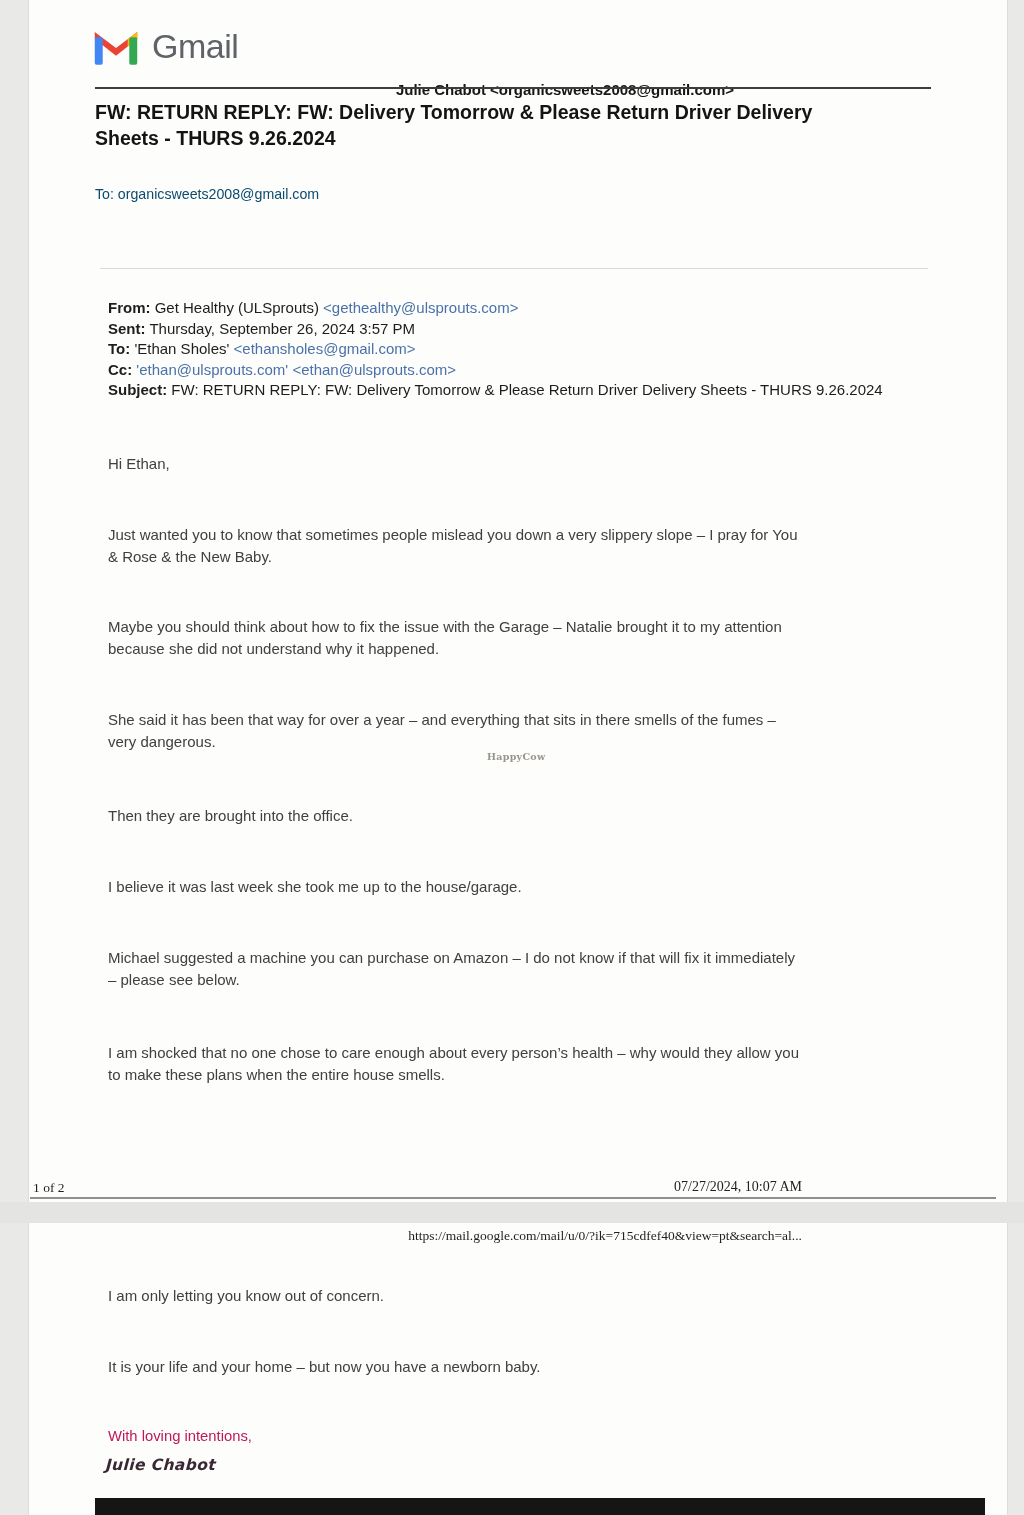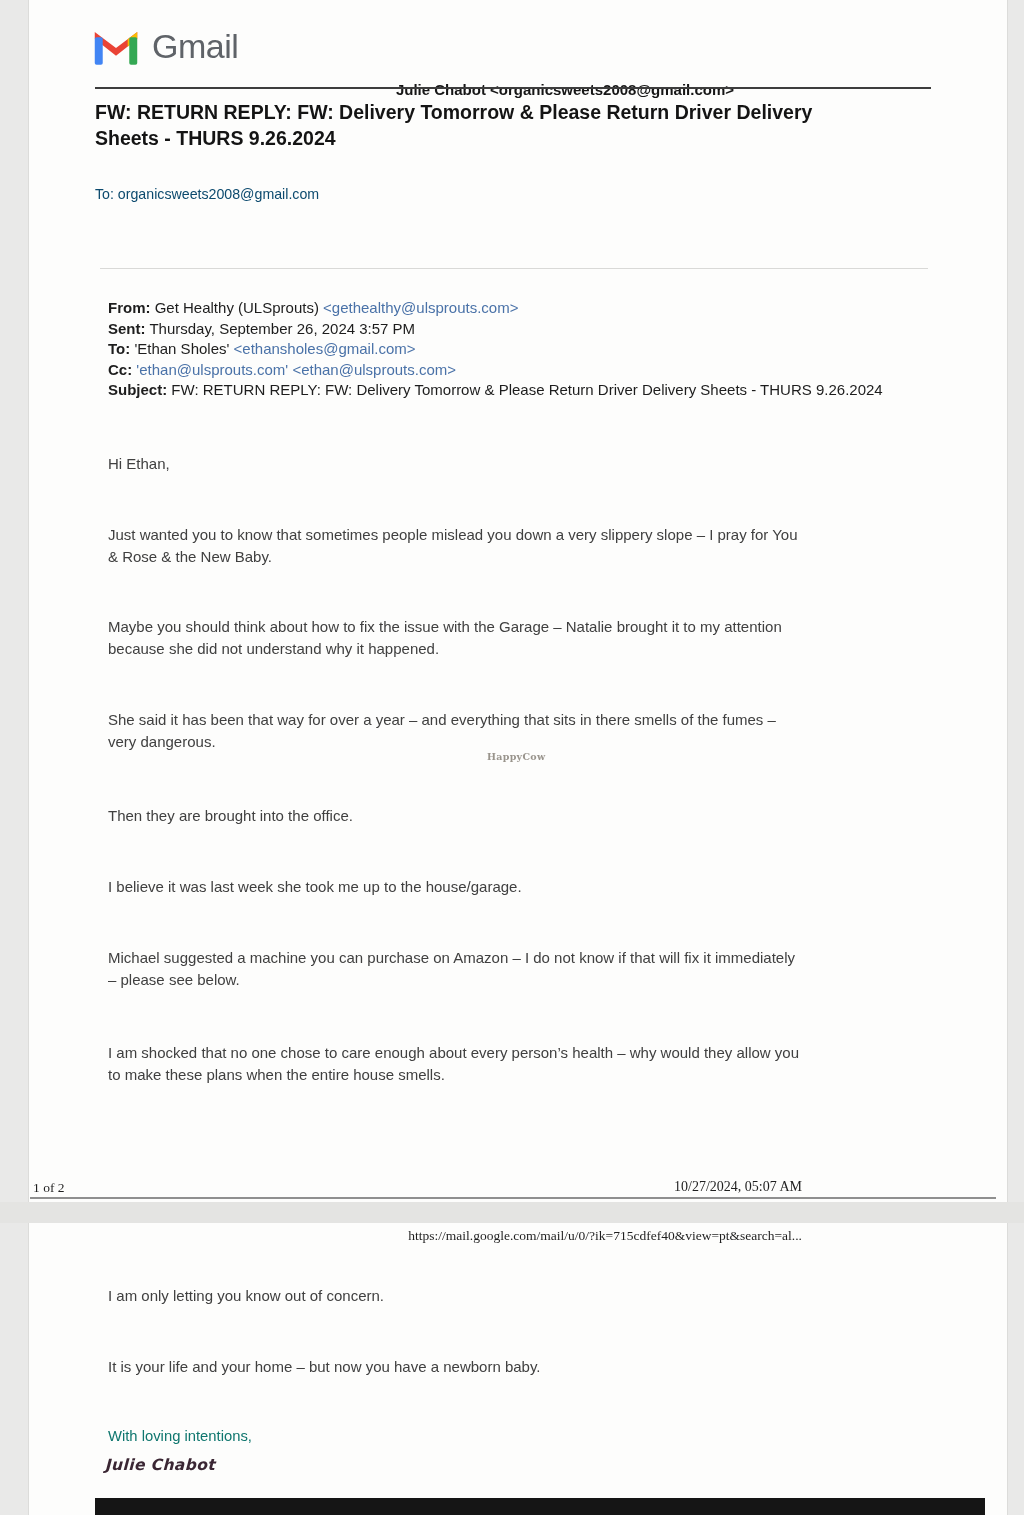--- a/index.html
+++ b/index.html
@@ -33,21 +33,21 @@
 
   .watermark{position:absolute;left:487px;top:751px;font-family:"DejaVu Serif",serif;font-size:9.5px;font-weight:bold;color:#99948c;letter-spacing:0.3px;}
 
   .serif{font-family:"Liberation Serif",serif;color:#1f1f1f;}
   .pg-footer-left{position:absolute;left:33px;top:1180px;font-size:13.5px;}
   .pg-footer-right{position:absolute;right:26px;top:1179px;font-size:14px;}
   .rule-footer{position:absolute;left:30px;top:1197px;width:966px;height:2px;background:#8f8f8f;}
   .pg2-header-left{position:absolute;left:33px;top:1228px;font-size:13.5px;}
   .pg2-header-right{position:absolute;right:26px;top:1228px;font-size:13.5px;}
 
-  .closing{position:absolute;left:108px;top:1428px;font-size:14.8px;color:#0f766e;}
+  .closing{position:absolute;left:108px;top:1428px;font-size:14.8px;color:#be185d;}
   .signature{position:absolute;left:106px;top:1456px;font-family:"DejaVu Sans",sans-serif;font-style:italic;font-weight:bold;font-size:15.5px;color:#3a2633;letter-spacing:0.4px;transform:skewX(-4deg);}
 
   .bottom-bar{position:absolute;left:95px;top:1498px;width:890px;height:17px;background:#151515;}
 </style>
 </head>
 <body>
 
 <div class="stage">
 
   <div class="page page1"></div>
@@ -95,21 +95,21 @@
 very dangerous.</div>
   <div class="watermark">HappyCow</div>
   <div class="para" style="top:805px;">Then they are brought into the office.</div>
   <div class="para preline" style="top:947px;">Michael suggested a machine you can purchase on Amazon – I do not know if that will fix it immediately
 – please see below.</div>
   <div class="para" style="top:876px;">I believe it was last week she took me up to the house/garage.</div>
   <div class="para preline" style="top:1042px;">I am shocked that no one chose to care enough about every person’s health – why would they allow you
 to make these plans when the entire house smells.</div>
 
   <div class="serif pg-footer-left">1 of 2</div>
-  <div class="serif pg-footer-right">10/27/2024, 05:07 AM</div>
+  <div class="serif pg-footer-right">07/27/2024, 10:07 AM</div>
   <div class="rule-footer"></div>
 
   <div class="serif pg2-header-right">https://mail.google.com/mail/u/0/?ik=715cdfef40&amp;view=pt&amp;search=al...</div>
 
   <div class="para" style="top:1285px;">I am only letting you know out of concern.</div>
   <div class="para" style="top:1356px;">It is your life and your home – but now you have a newborn baby.</div>
   <div class="closing">With loving intentions,</div>
   <div class="signature">Julie Chabot</div>
 
   <div class="bottom-bar"></div>

